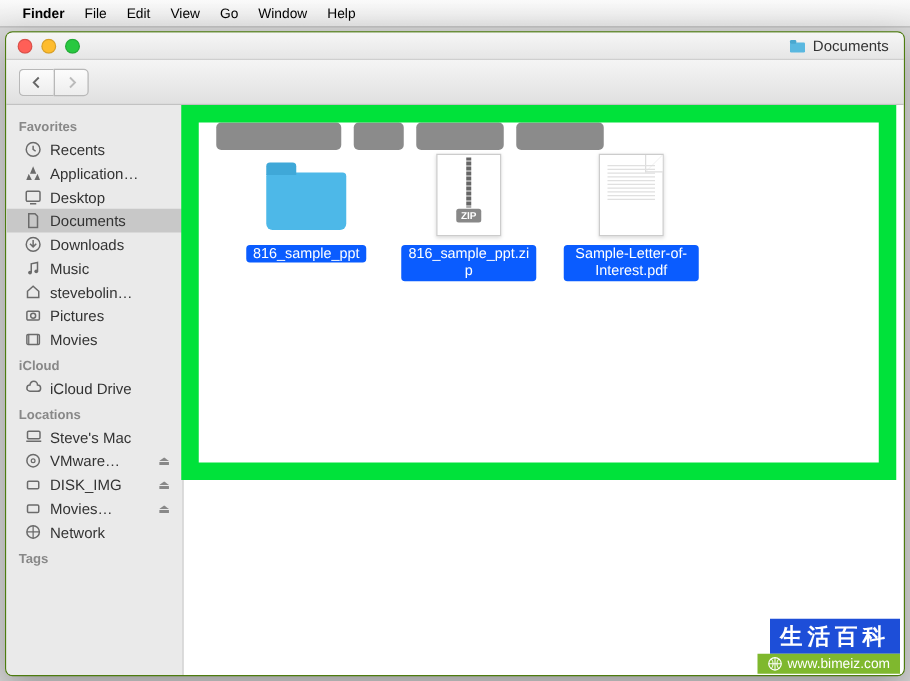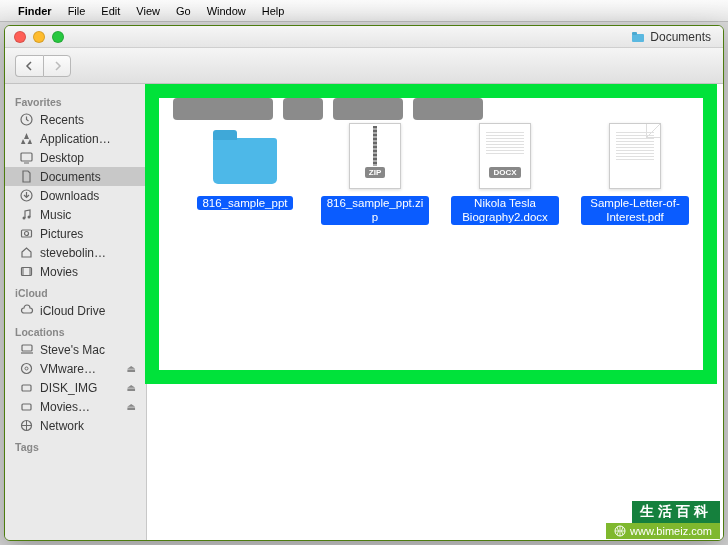--- a/index.html
+++ b/index.html
@@ -53,21 +53,21 @@
     .folder-shape::before { content: ''; position: absolute; top: -8px; left: 0; width: 24px; height: 10px; background: #3fa8d8; border-radius: 3px 3px 0 0; }
     
     .doc-page { width: 52px; height: 66px; background: #fff; border: 1px solid #ccc; box-shadow: 0 1px 3px rgba(0,0,0,0.15); position: relative; display: flex; flex-direction: column; align-items: center; justify-content: center; }
     .doc-page .corner { position: absolute; top: 0; right: 0; width: 14px; height: 14px; background: linear-gradient(135deg, transparent 48%, #ddd 50%, #fff 52%); border-left: 1px solid #ddd; border-bottom: 1px solid #ddd; }
     .doc-badge { position: absolute; bottom: 10px; background: #888; color: #fff; font-size: 8px; padding: 1px 4px; border-radius: 2px; font-weight: 700; }
     .doc-lines { position: absolute; top: 8px; left: 6px; right: 6px; }
     .doc-lines div { height: 1px; background: #e0e0e0; margin-bottom: 2px; }
     .zip-icon { width: 4px; height: 40px; background: repeating-linear-gradient(#666 0 2px, #aaa 2px 4px); margin: 0 auto; position: absolute; top: 2px; left: 50%; transform: translateX(-50%); }
     
     .watermark { position: absolute; bottom: 6px; right: 8px; display: flex; flex-direction: column; align-items: flex-end; }
-    .wm-top { background: #15803d; color: #fff; font-size: 14px; font-weight: bold; padding: 2px 8px; letter-spacing: 4px; }
+    .wm-top { background: #1d4ed8; color: #fff; font-size: 18px; font-weight: bold; padding: 2px 8px; letter-spacing: 4px; }
     .wm-bottom { background: #7fb82e; color: #fff; font-size: 11px; padding: 2px 8px; display: flex; align-items: center; gap: 4px; }
     .wm-bottom svg { width: 12px; height: 12px; }
   </style>
 </head>
 <body>
 
 <div class="menubar">
   <span class="apple"></span>
   <span class="item bold">Finder</span>
   <span class="item">File</span>
@@ -161,33 +161,33 @@
               <path d="M5 10 V3 L10 2 V9" stroke="#6b6b6b" stroke-width="1.2" fill="none"></path>
               <circle cx="4" cy="10" r="1.5" fill="#6b6b6b"></circle>
               <circle cx="9" cy="9" r="1.5" fill="#6b6b6b"></circle>
             </svg>
           </span>
         <span class="lbl">Music</span>
       </div>
       <div class="side-item">
         <span class="ico">
             <svg width="13" height="13" viewBox="0 0 13 13">
+              <path d="M2 6 L6.5 2 L11 6 V11 H2 Z" fill="none" stroke="#6b6b6b" stroke-width="1.2"></path>
+            </svg>
+          </span>
+        <span class="lbl">stevebolin…</span>
+      </div>
+      <div class="side-item">
+        <span class="ico">
+            <svg width="13" height="13" viewBox="0 0 13 13">
               <rect x="1.5" y="3" width="10" height="7" rx="1" fill="none" stroke="#6b6b6b" stroke-width="1.2"></rect>
               <circle cx="6.5" cy="6.5" r="2" fill="none" stroke="#6b6b6b" stroke-width="1.2"></circle>
             </svg>
           </span>
         <span class="lbl">Pictures</span>
-      </div>
-      <div class="side-item">
-        <span class="ico">
-            <svg width="13" height="13" viewBox="0 0 13 13">
-              <path d="M2 6 L6.5 2 L11 6 V11 H2 Z" fill="none" stroke="#6b6b6b" stroke-width="1.2"></path>
-            </svg>
-          </span>
-        <span class="lbl">stevebolin…</span>
       </div>
       <div class="side-item">
         <span class="ico">
             <svg width="13" height="13" viewBox="0 0 13 13">
               <rect x="1.5" y="2.5" width="10" height="8" rx="1" fill="none" stroke="#6b6b6b" stroke-width="1.2"></rect>
               <path d="M3 2.5 V10.5 M10 2.5 V10.5" stroke="#6b6b6b" stroke-width="1"></path>
             </svg>
           </span>
         <span class="lbl">Movies</span>
       </div>
@@ -273,38 +273,20 @@
           <div class="file-item">
             <div class="file-icon">
               <div class="doc-page">
                 <div class="zip-icon"></div>
                 <div class="doc-badge">ZIP</div>
               </div>
             </div>
             <div class="file-label">816_sample_ppt.zip</div>
           </div>
 
-          <div class="file-item">
-            <div class="file-icon">
-              <div class="doc-page">
-                <div class="doc-lines">
-                    <div></div>
-                    <div></div>
-                    <div></div>
-                    <div></div>
-                    <div></div>
-                    <div></div>
-                    <div></div>
-                    <div></div>
-                  </div>
-                <div class="doc-badge">DOCX</div>
-              </div>
-            </div>
-            <div class="file-label">Nikola Tesla Biography2.docx</div>
-          </div>
 
           <div class="file-item">
             <div class="file-icon">
               <div class="doc-page">
                 <div class="corner"></div>
                 <div class="doc-lines">
                     <div></div>
                     <div></div>
                     <div></div>
                     <div></div>

